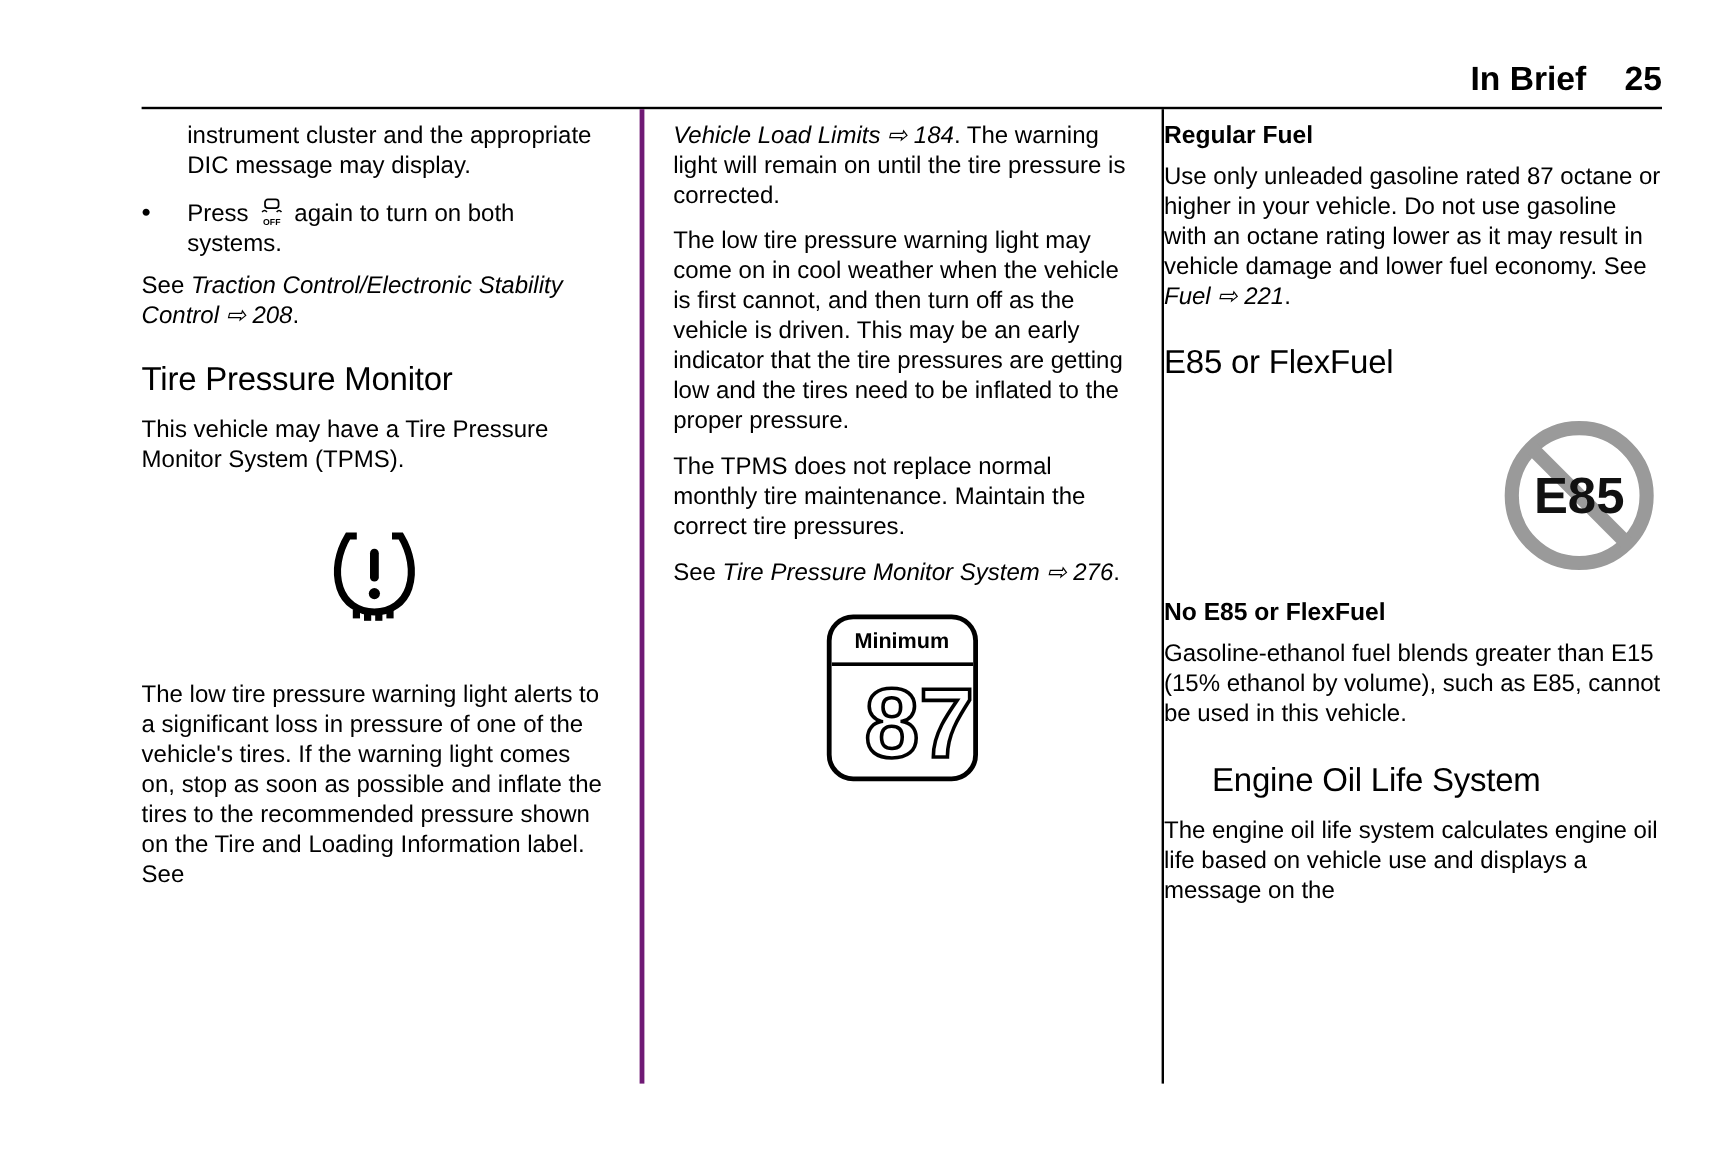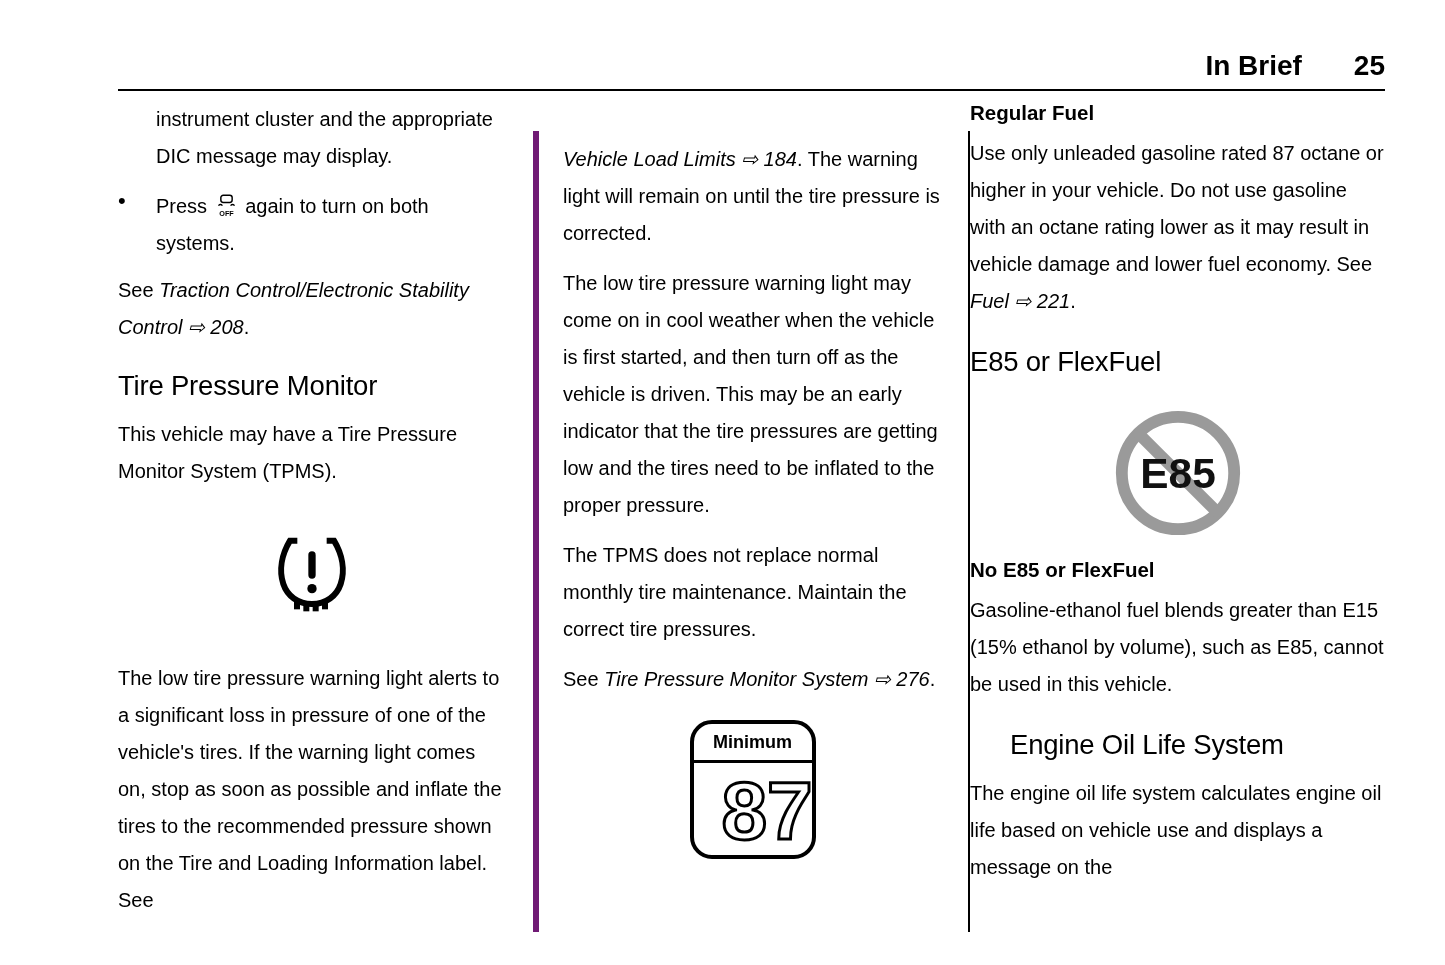--- a/index.html
+++ b/index.html
@@ -11,21 +11,21 @@
     background: #ffffff;
     font-family: "Liberation Sans", sans-serif;
     color: #000;
     overflow: hidden;
   }
   .header {
     position: absolute;
     top: 50px;
     right: 60px;
     display: flex;
-    gap: 52px;
+    gap: 32px;
     font-size: 28px;
     font-weight: bold;
   }
   .header-rule {
     position: absolute;
     top: 89px;
     left: 118px;
     right: 60px;
     border-top: 2px solid #000;
   }
@@ -33,23 +33,23 @@
     position: absolute;
     top: 91px;
     left: 118px;
     right: 60px;
     height: 812px;
     display: grid;
     grid-template-columns: 415px 437px 1fr;
   }
   .col { padding-top: 10px; }
   .col1 { padding-right: 28px; }
-  .col2 { border-left: 6px solid #701a75; border-right: 2px solid #000; padding-left: 24px; padding-right: 26px; margin-top: 40px; }
+  .col2 { border-left: 4px solid #701a75; border-right: 2px solid #000; padding-left: 24px; padding-right: 26px; }
   .col3 { }
-  p { font-size: 20px; line-height: 37px; margin: 0 0 13px; }
+  p { font-size: 20px; line-height: 25px; margin: 0 0 13px; }
   h2 { font-size: 27.5px; font-weight: normal; margin: 24px 0 14px; letter-spacing: -0.2px; }
   h3 { font-size: 20.5px; font-weight: bold; margin: 0 0 10px; }
   em { font-style: italic; }
   .indent { margin-left: 38px; }
   .bullet-item { display: flex; margin-bottom: 10px; }
   .bullet-marker { width: 38px; font-size: 22px; line-height: 26px; flex: none; }
   .bullet-text { flex: 1; margin-bottom: 0; }
   .tc-icon { vertical-align: -7px; margin: 0 3px; }
   .icon-row { text-align: center; margin: 38px 0 36px; }
   .fuel-wrap { text-align: center; margin-top: 22px; }
@@ -62,21 +62,21 @@
     background: #fff;
   }
   .fuel-top {
     font-weight: bold;
     font-size: 18px;
     text-align: center;
     padding: 8px 0 7px;
     border-bottom: 3px solid #000;
   }
   .fuel-num { display: block; margin: 4px auto 2px; }
-  .e85-row { text-align: center; margin: 26px 0 12px; }
+  .e85-row { text-align: right; margin: 26px 0 12px; }
   .oil-heading { margin-top: 26px; margin-left: 40px; }
   .e85-heading { margin-top: 26px; }
 </style>
 </head>
 <body>
 
 <div class="page">
 
   <div class="header">
     <span>In Brief</span>
@@ -119,21 +119,21 @@
           <circle cx="60" cy="81" r="7" fill="#000"></circle>
         </svg>
       </div>
 
       <p>The low tire pressure warning light alerts to a significant loss in pressure of one of the vehicle's tires. If the warning light comes on, stop as soon as possible and inflate the tires to the recommended pressure shown on the Tire and Loading Information label. See</p>
     </section>
 
     <section class="col col2">
       <p><em>Vehicle Load Limits ⇨ 184</em><span>. The warning light will remain on until the tire pressure is corrected.</span></p>
 
-      <p>The low tire pressure warning light may come on in cool weather when the vehicle is first started, and then turn off as the vehicle is driven. This may be an early indicator that the tire pressures are getting low and the tires need to be inflated to the proper pressure.</p>
+      <p>The low tire pressure warning light may come on in cool weather when the vehicle is first cannot, and then turn off as the vehicle is driven. This may be an early indicator that the tire pressures are getting low and the tires need to be inflated to the proper pressure.</p>
 
       <p>The TPMS does not replace normal monthly tire maintenance. Maintain the correct tire pressures.</p>
 
       <p><span>See </span><em>Tire Pressure Monitor System ⇨ 276</em><span>.</span></p>
 
 
       <div class="fuel-wrap">
         <div class="fuel-label">
           <div class="fuel-top">Minimum</div>
           <svg class="fuel-num" width="146" height="86" viewBox="0 0 146 86">

